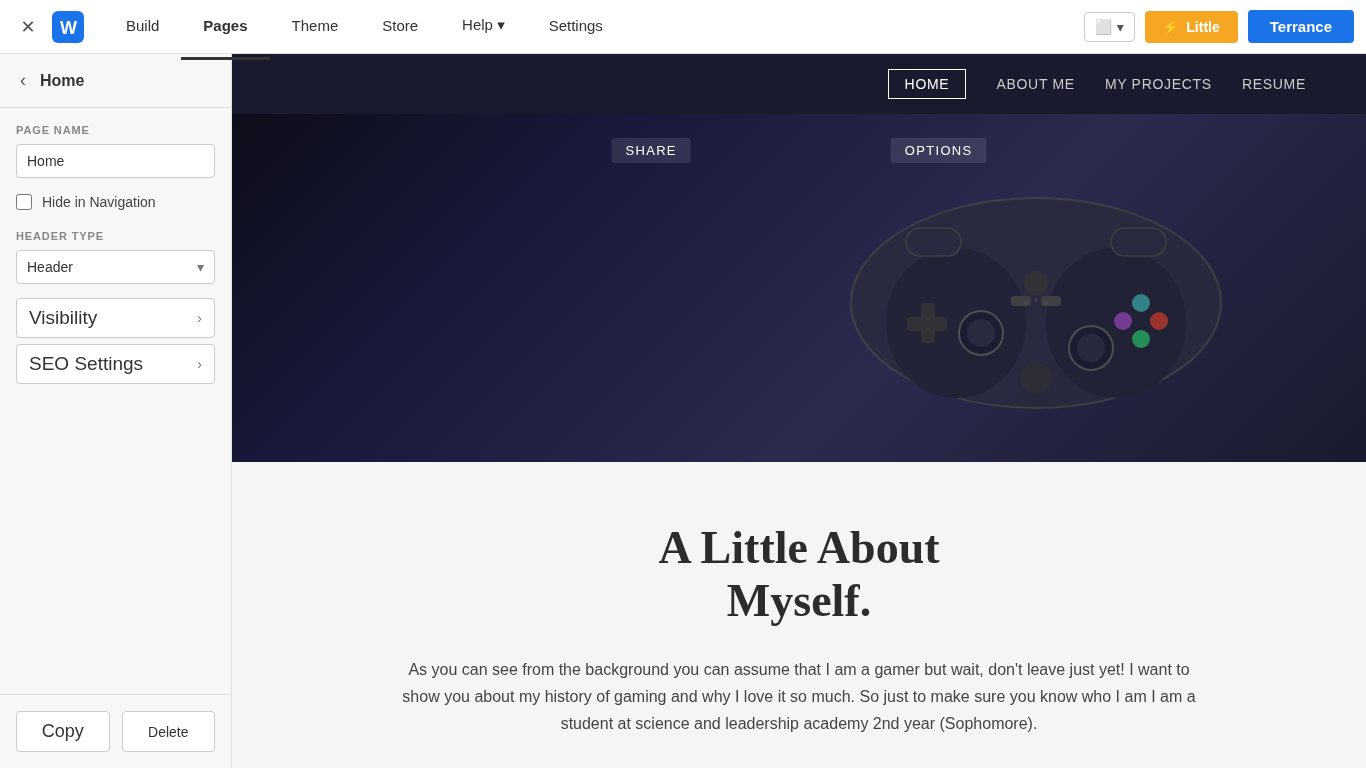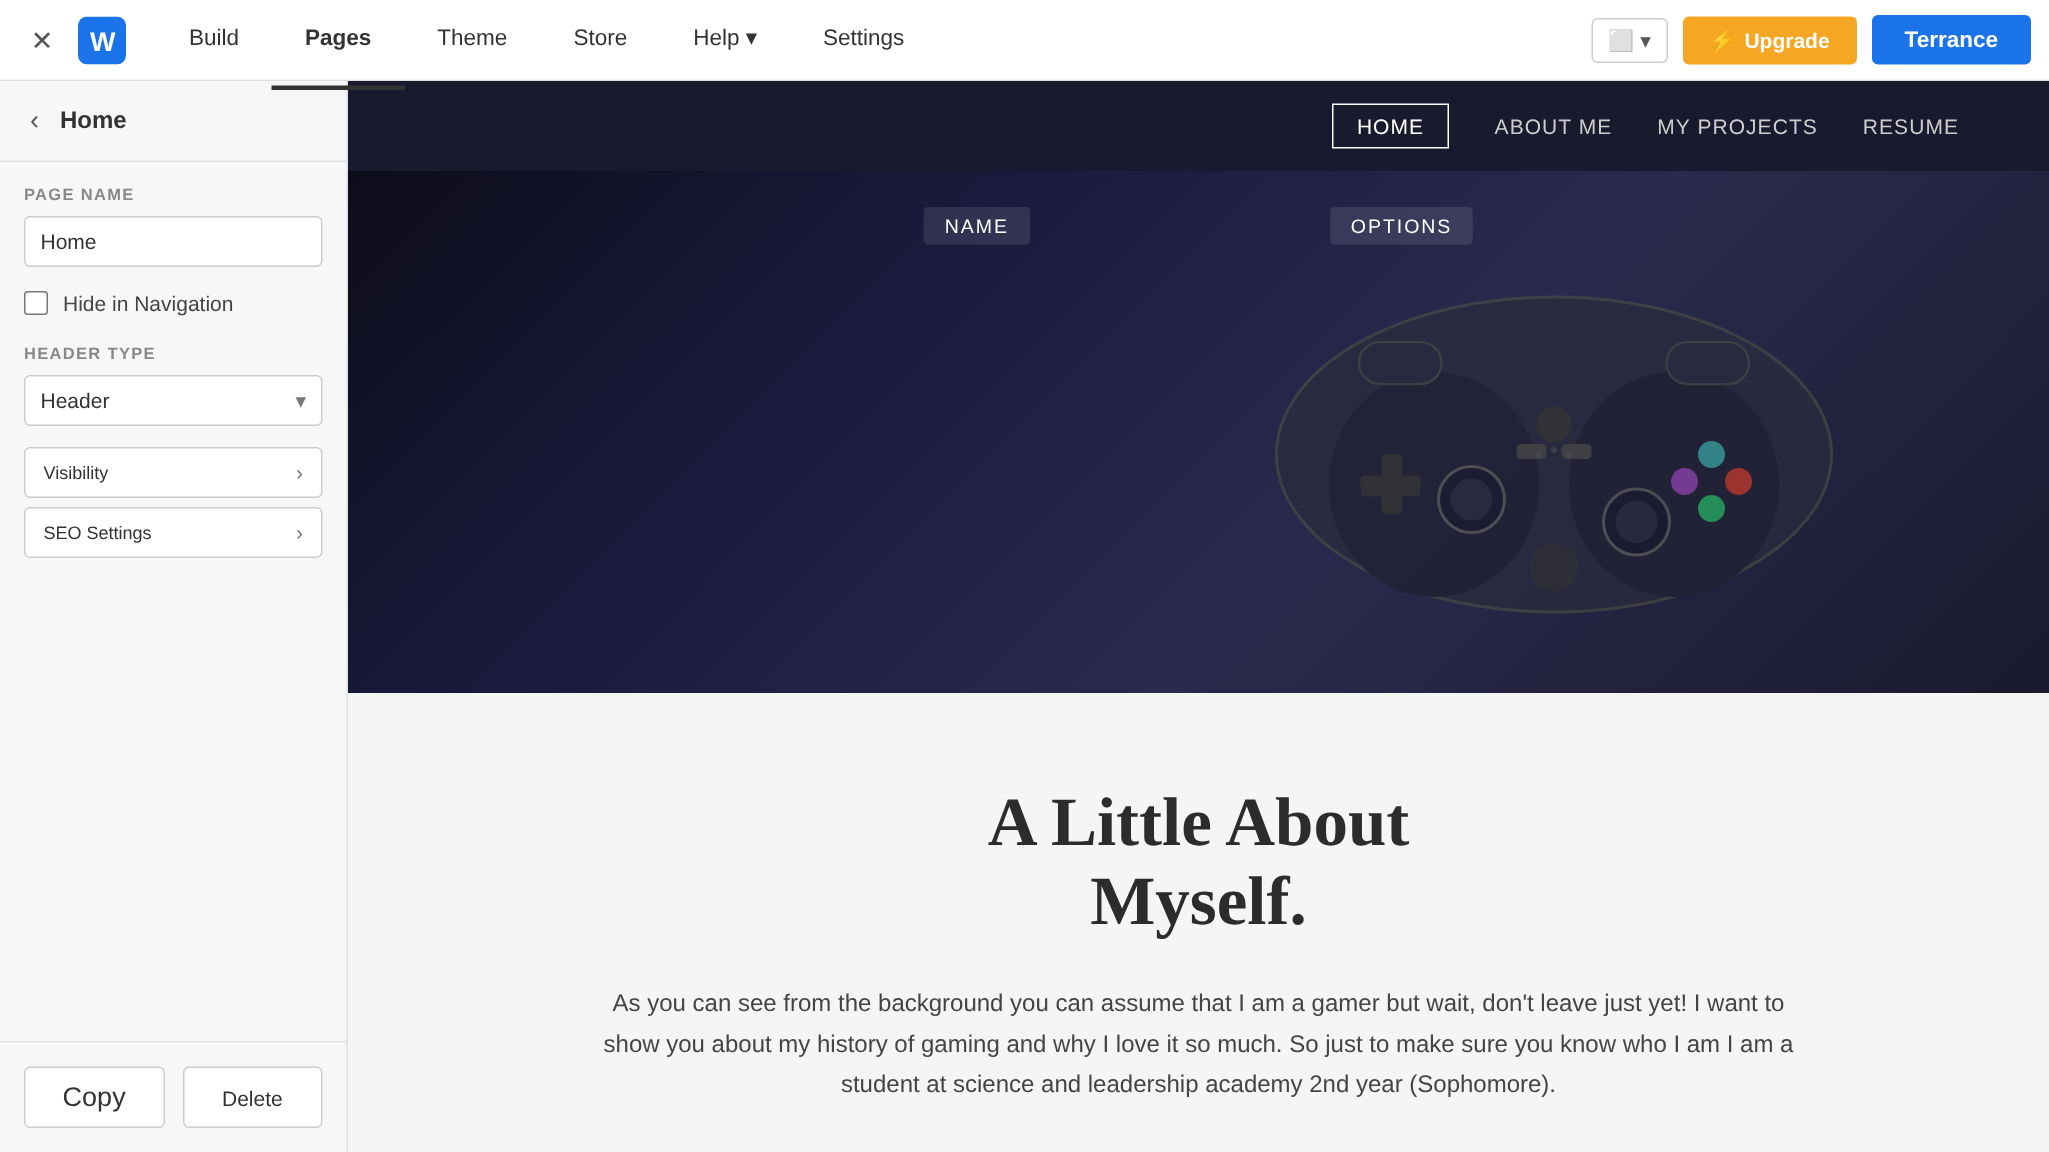--- a/index.html
+++ b/index.html
@@ -146,21 +146,21 @@
       pointer-events: none;
     }
     .sidebar-expand-row {
       display: flex; align-items: center;
       justify-content: space-between;
       border: 1px solid #ccc; border-radius: 4px;
       background: #fff; padding: 8px 12px;
       margin-bottom: 6px; cursor: pointer;
     }
     .sidebar-expand-label {
-      font-size: 12px; color: #333;
+      font-size: 19px; color: #333;
     }
     .sidebar-expand-arrow {
       font-size: 14px; color: #777;
     }
     .sidebar-footer {
       padding: 16px;
       border-top: 1px solid #e0e0e0;
       display: flex;
       gap: 12px;
     }
@@ -314,21 +314,21 @@
     <a class="nav-item">Help ▾</a>
     <a class="nav-item">Settings</a>
   </div>
   <div class="nav-right">
     <button class="device-btn">
       <span>⬜</span>
       <span>▾</span>
     </button>
     <button class="upgrade-btn">
       <span>⚡</span>
-      <span>Upgrade</span>
+      <span>Little</span>
     </button>
     <button class="publish-btn">Terrance</button>
   </div>
 </nav>
 
 <div class="main-layout">
 
   <aside class="sidebar">
     <div class="sidebar-header">
       <button class="sidebar-back-btn">‹</button>
@@ -411,21 +411,21 @@
           <rect x="80" y="80" width="55" height="28" rx="14" fill="#2a2a3e" stroke="#444" stroke-width="1.5"></rect>
           <rect x="285" y="80" width="55" height="28" rx="14" fill="#2a2a3e" stroke="#444" stroke-width="1.5"></rect>
 
           <circle cx="210" cy="152" r="2" fill="#555" opacity="0.6"></circle>
           <circle cx="220" cy="155" r="2" fill="#555" opacity="0.6"></circle>
           <circle cx="200" cy="155" r="2" fill="#555" opacity="0.6"></circle>
         </svg>
       </div>
 
       <div class="hero-overlay-btns">
-        <button class="hero-overlay-btn">NAME</button>
+        <button class="hero-overlay-btn">SHARE</button>
         <button class="hero-overlay-btn">OPTIONS</button>
       </div>
 
     </section>
 
     <section class="about-section">
       <h2 class="about-title">
         <span>A Little About</span><br>
         <span>Myself.</span>
       </h2>

